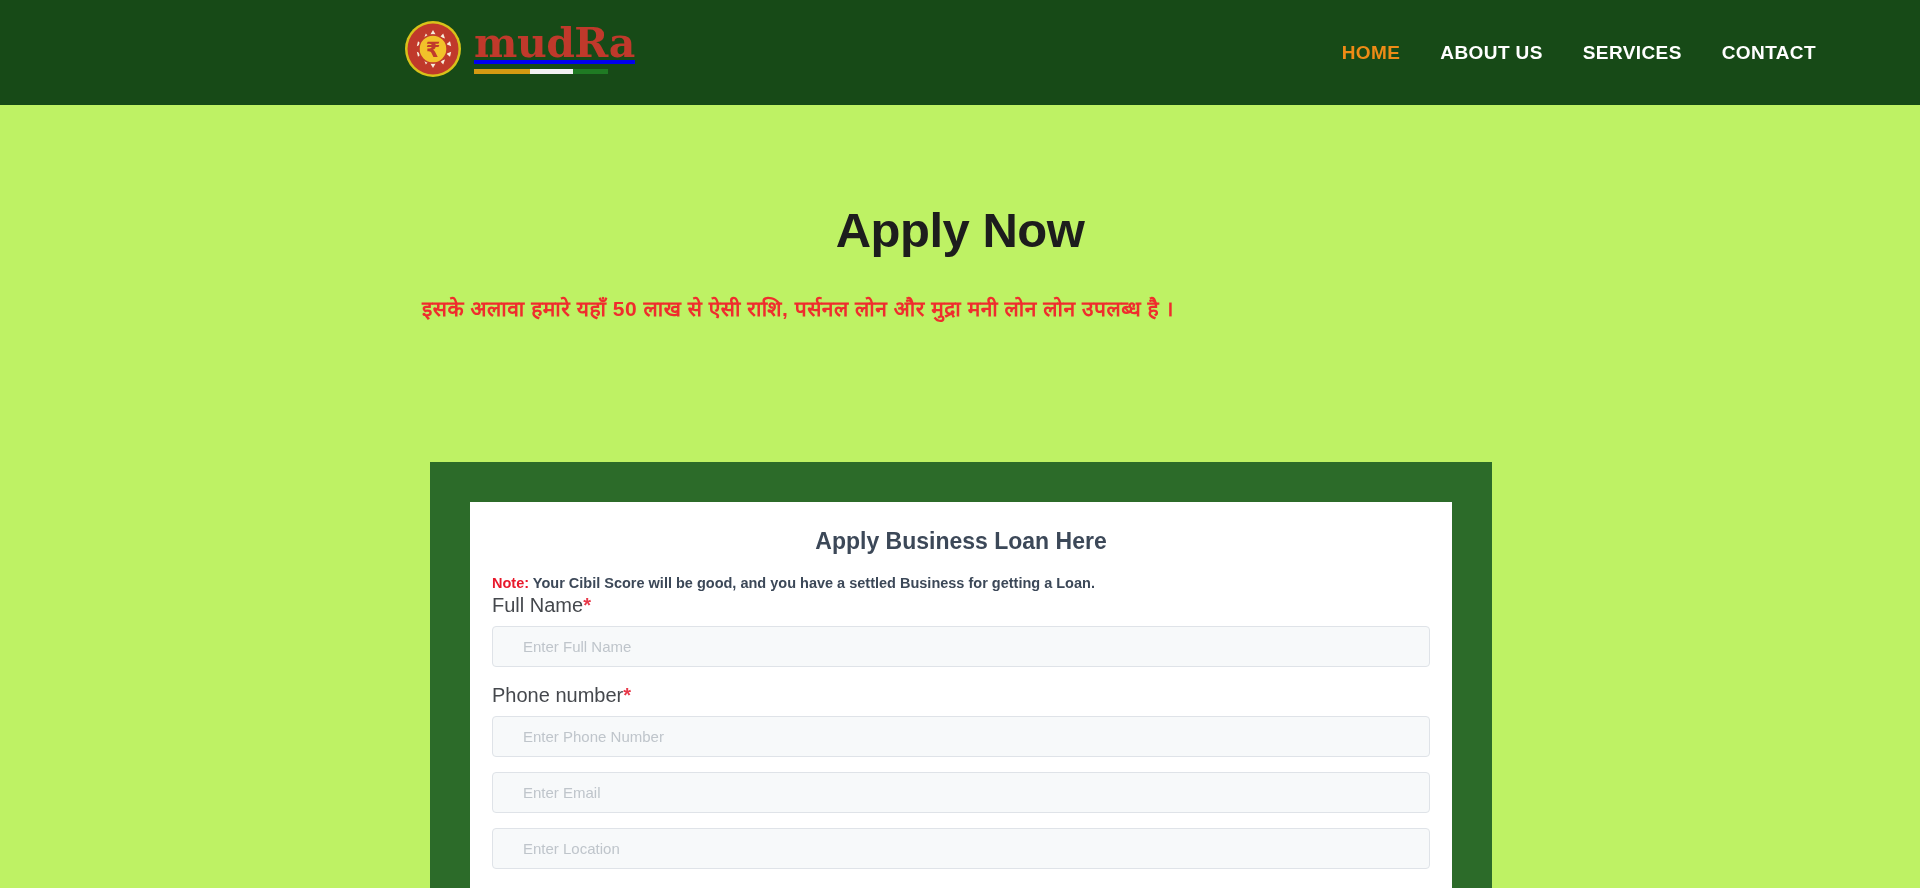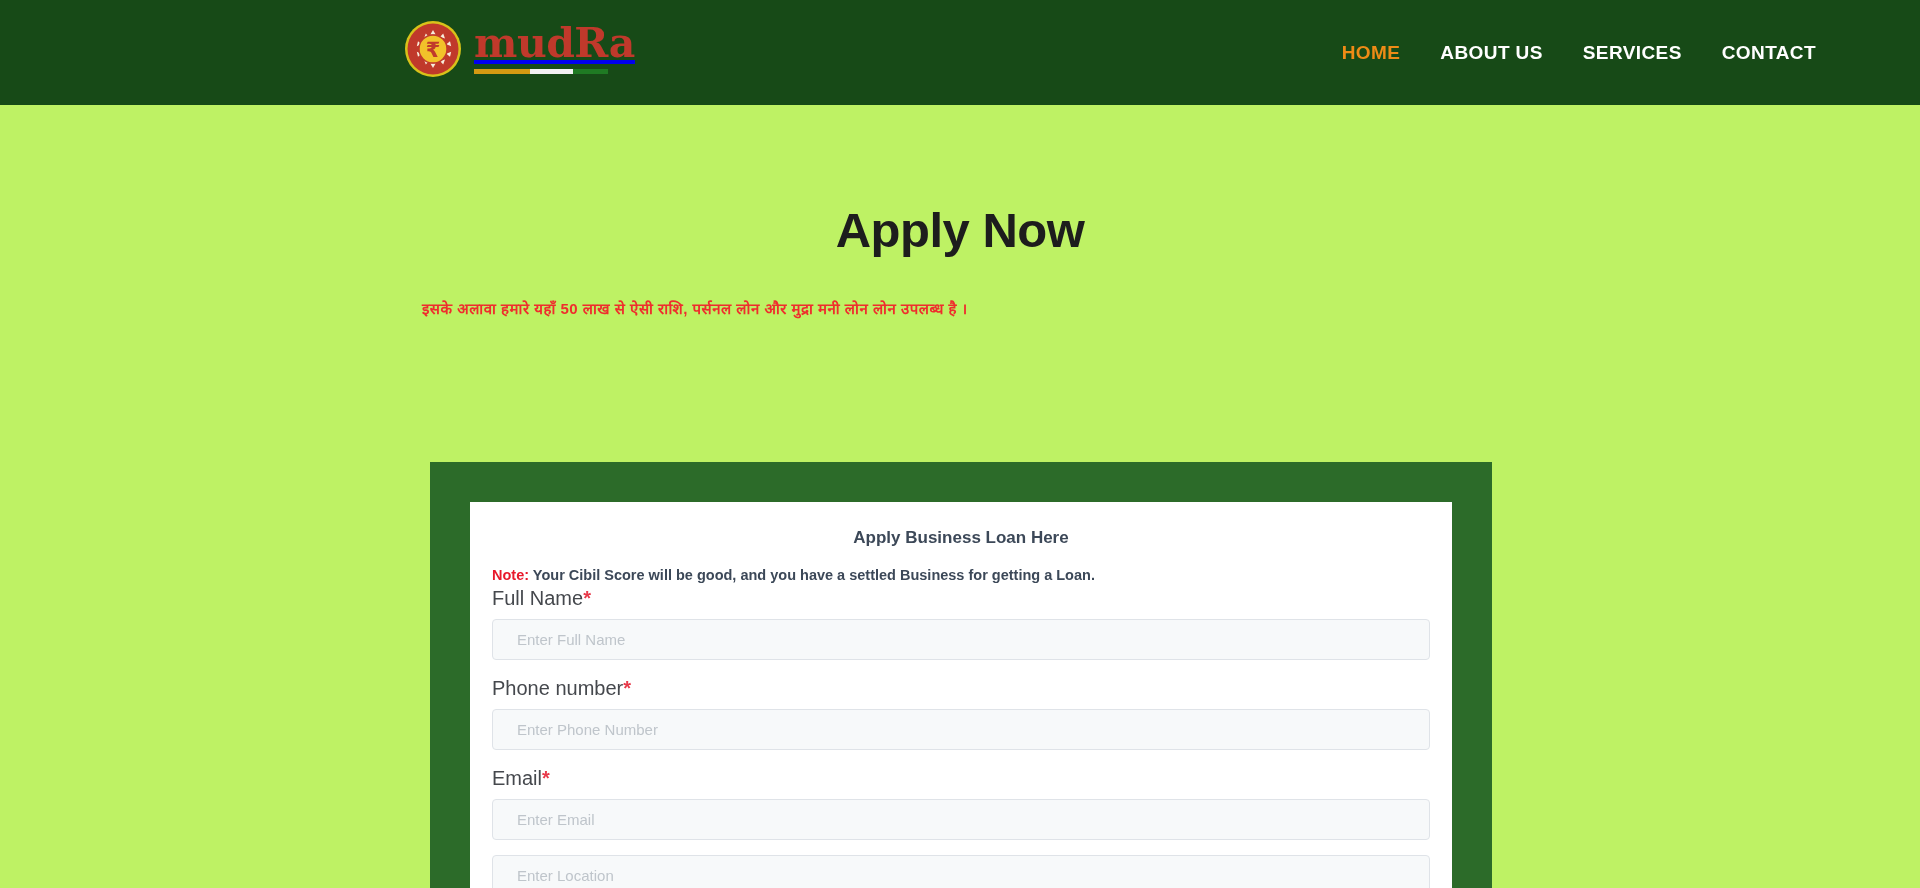--- a/index.html
+++ b/index.html
@@ -113,21 +113,21 @@
     overflow: hidden;
     position: relative;
   }
 
   .marquee-text {
     position: absolute;
     left: 422px;
     top: 0;
     white-space: nowrap;
     color: #ef2d2d;
-    font-size: 15px;
+    font-size: 21px;
     font-weight: 700;
     line-height: 34px;
     letter-spacing: 0.5px;
   }
 
   
   .form-shell {
     position: absolute;
     left: 430px;
     top: 357px;
@@ -140,21 +140,21 @@
 
   .form-card {
     background: #ffffff;
     padding: 26px 22px 22px 22px;
     height: 100%;
     overflow: hidden;
   }
 
   .form-heading {
     text-align: center;
-    font-size: 17px;
+    font-size: 23px;
     font-weight: 700;
     color: #3c4858;
     line-height: 1.2;
     margin-bottom: 18px;
   }
 
   .form-note {
     font-size: 14.5px;
     font-weight: 700;
     color: #3c4858;
@@ -173,21 +173,21 @@
   }
   .field-label .req { color: #e8394a; font-weight: 700; }
 
   .field-input {
     display: block;
     width: 100%;
     height: 41px;
     background: #f7f9fa;
     border: 1px solid #dfe3e8;
     border-radius: 4px;
-    padding: 0 24px;
+    padding: 0 30px;
     font-family: "Liberation Sans", sans-serif;
     font-size: 15px;
     color: #3c4858;
     outline: none;
   }
   .field-input::placeholder { color: #bfc5cb; }
 </style>
 </head>
 <body>
 
@@ -263,23 +263,20 @@
       </div>
 
       <div class="field-group">
         <label class="field-label">
           <span>Phone number</span><span class="req">*</span>
         </label>
         <input class="field-input" type="text" placeholder="Enter Phone Number" style="">
       </div>
 
       <div class="field-group">
-        <label class="field-label">
-          <span>Email</span><span class="req">*</span>
-        </label>
         <input class="field-input" type="text" placeholder="Enter Email" style="">
       </div>
 
       <div class="field-group">
         <input class="field-input" type="text" placeholder="Enter Location" style="">
       </div>
 
     </div>
   </section>
 

